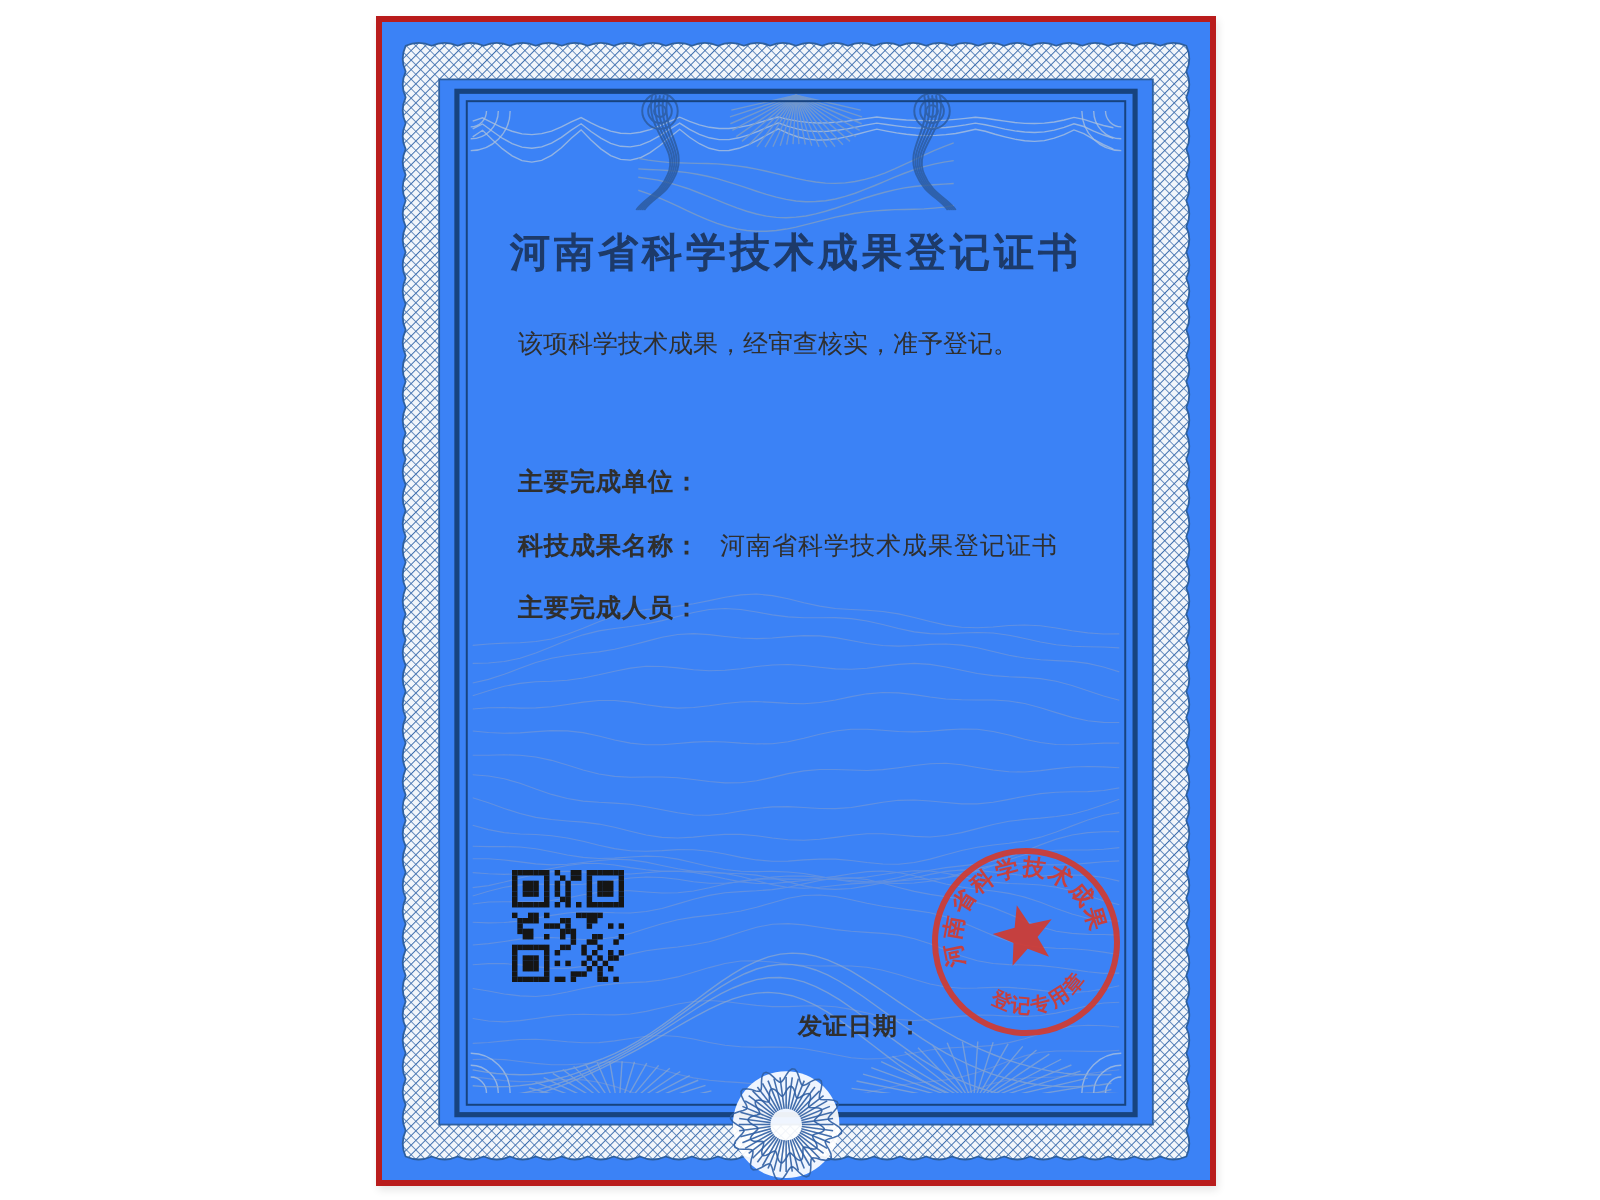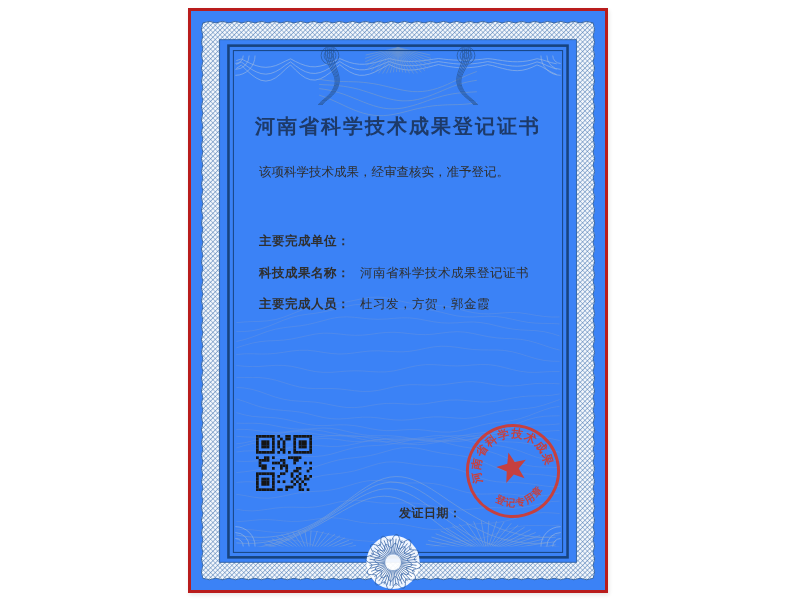--- a/index.html
+++ b/index.html
@@ -282,21 +282,20 @@
 
     <div class="bodytext" style="top:222px">
       <span class="flabel">主要完成单位：</span>
     </div>
     <div class="bodytext" style="top:254px">
       <span class="flabel">科技成果名称：</span>
       <span class="fvalue">河南省科学技术成果登记证书</span>
     </div>
     <div class="bodytext" style="top:285px">
       <span class="flabel">主要完成人员：</span>
-      <span class="fvalue">杜习发，方贺，郭金霞</span>
     </div>
 
     <div class="bodytext dateline">
       <span class="flabel">发证日期：</span>
     </div>
 
     <svg id="qr" viewBox="0 0 56 56">
         <rect x="0.00" y="0.00" width="2.73" height="2.73" fill="#151515"></rect>
         <rect x="0.00" y="2.67" width="2.73" height="2.73" fill="#151515"></rect>
         <rect x="0.00" y="5.33" width="2.73" height="2.73" fill="#151515"></rect>

